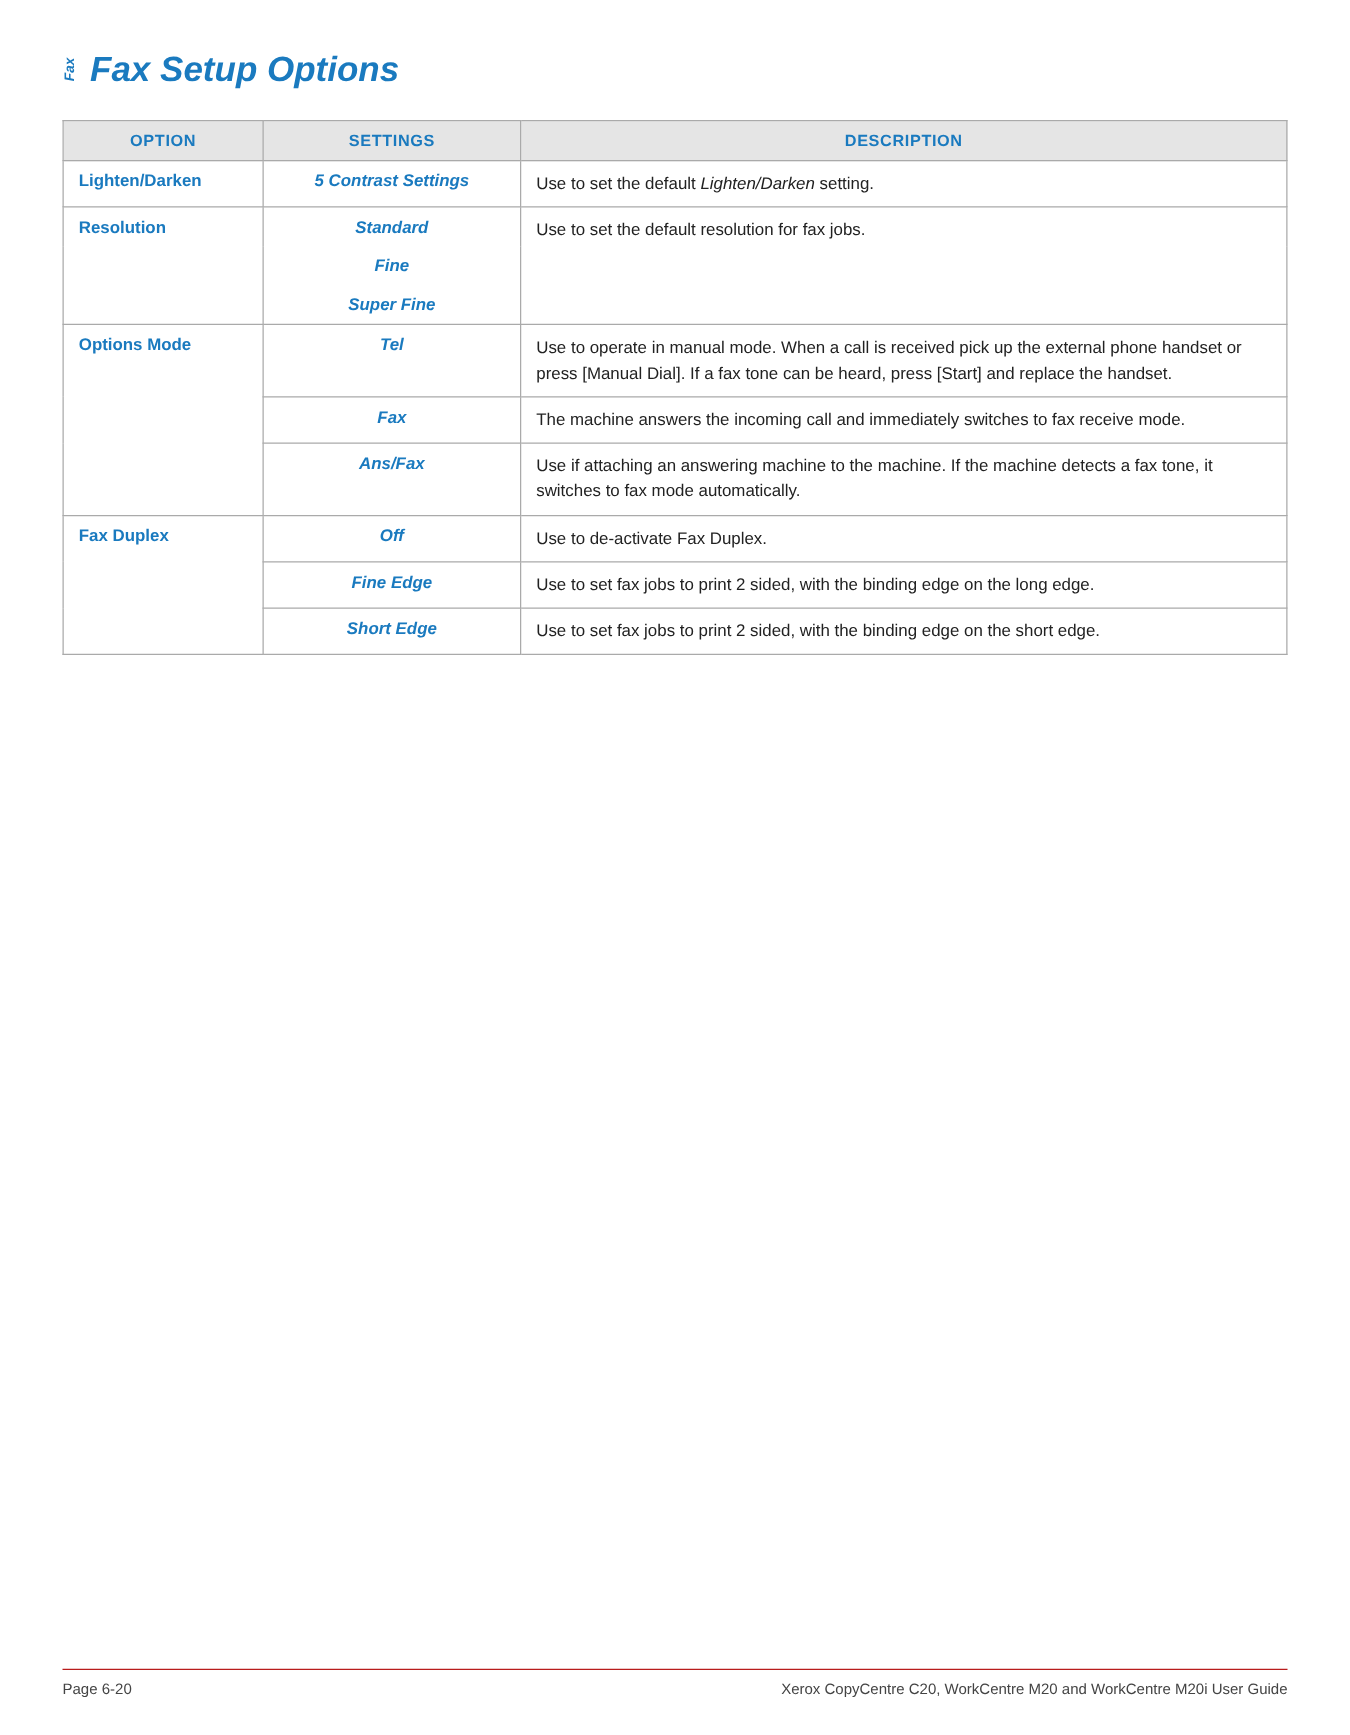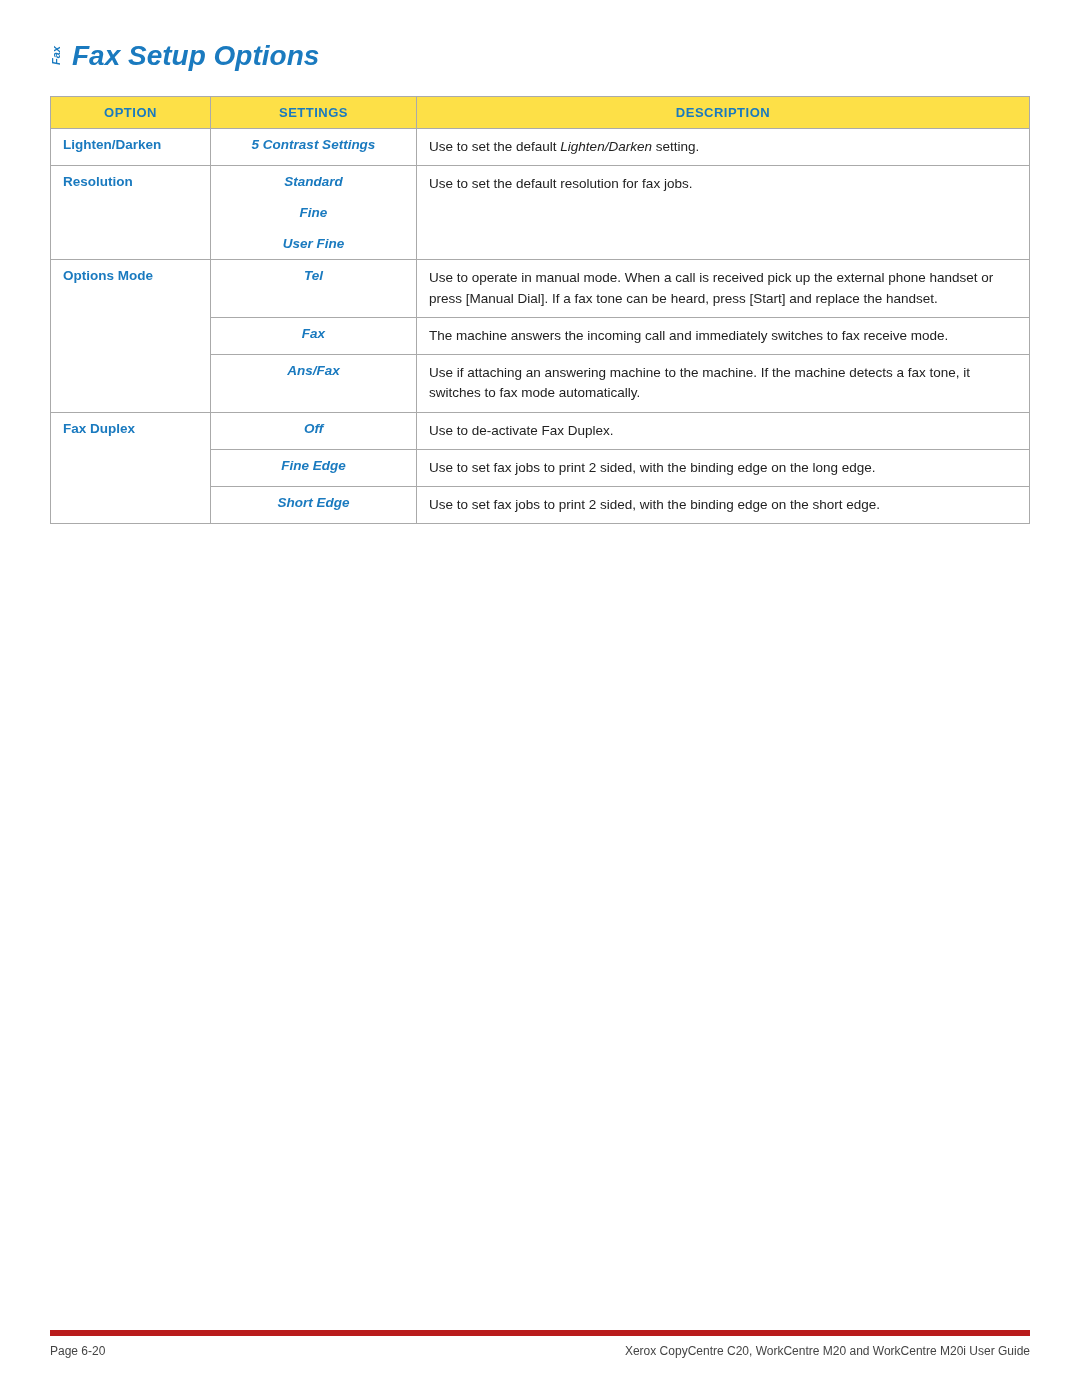--- a/index.html
+++ b/index.html
@@ -60,21 +60,21 @@
 
     
     .options-table {
       width: 100%;
       border-collapse: collapse;
       margin-left: 0;
       font-size: 13.5px;
     }
 
     .options-table th {
-      background: #fde047;
+      background: #e5e5e5;
       color: #1a7abf;
       font-weight: bold;
       text-align: center;
       border: 1px solid #aaaaaa;
       padding: 8px 12px;
       font-size: 13px;
       letter-spacing: 0.5px;
     }
 
     .options-table td {
@@ -111,21 +111,21 @@
 
     
     .page-footer {
       position: absolute;
       bottom: 30px;
       left: 50px;
       right: 50px;
       display: flex;
       justify-content: space-between;
       align-items: center;
-      border-top: 6px solid #b91c1c;
+      border-top: 1px solid #b91c1c;
       padding-top: 8px;
       font-size: 12px;
       color: #444;
     }
   </style>
 </head>
 <body>
 
 <div class="page-container">
 
@@ -155,21 +155,21 @@
         <td class="col-option" rowspan="3">Resolution</td>
         <td class="col-settings" style="border-bottom: none;"><em>Standard</em></td>
         <td class="col-description" rowspan="3">Use to set the default resolution for fax jobs.</td>
       </tr>
 
       <tr>
         <td class="col-settings" style="border-top: none; border-bottom: none;"><em>Fine</em></td>
       </tr>
 
       <tr>
-        <td class="col-settings" style="border-top: none;"><em>User Fine</em></td>
+        <td class="col-settings" style="border-top: none;"><em>Super Fine</em></td>
       </tr>
 
       <tr>
         <td class="col-option" rowspan="3">Options Mode</td>
         <td class="col-settings"><em>Tel</em></td>
         <td class="col-description">Use to operate in manual mode. When a call is received pick up the external phone handset or press [Manual Dial]. If a fax tone can be heard, press [Start] and replace the handset.</td>
       </tr>
 
       <tr>
         <td class="col-settings"><em>Fax</em></td>

